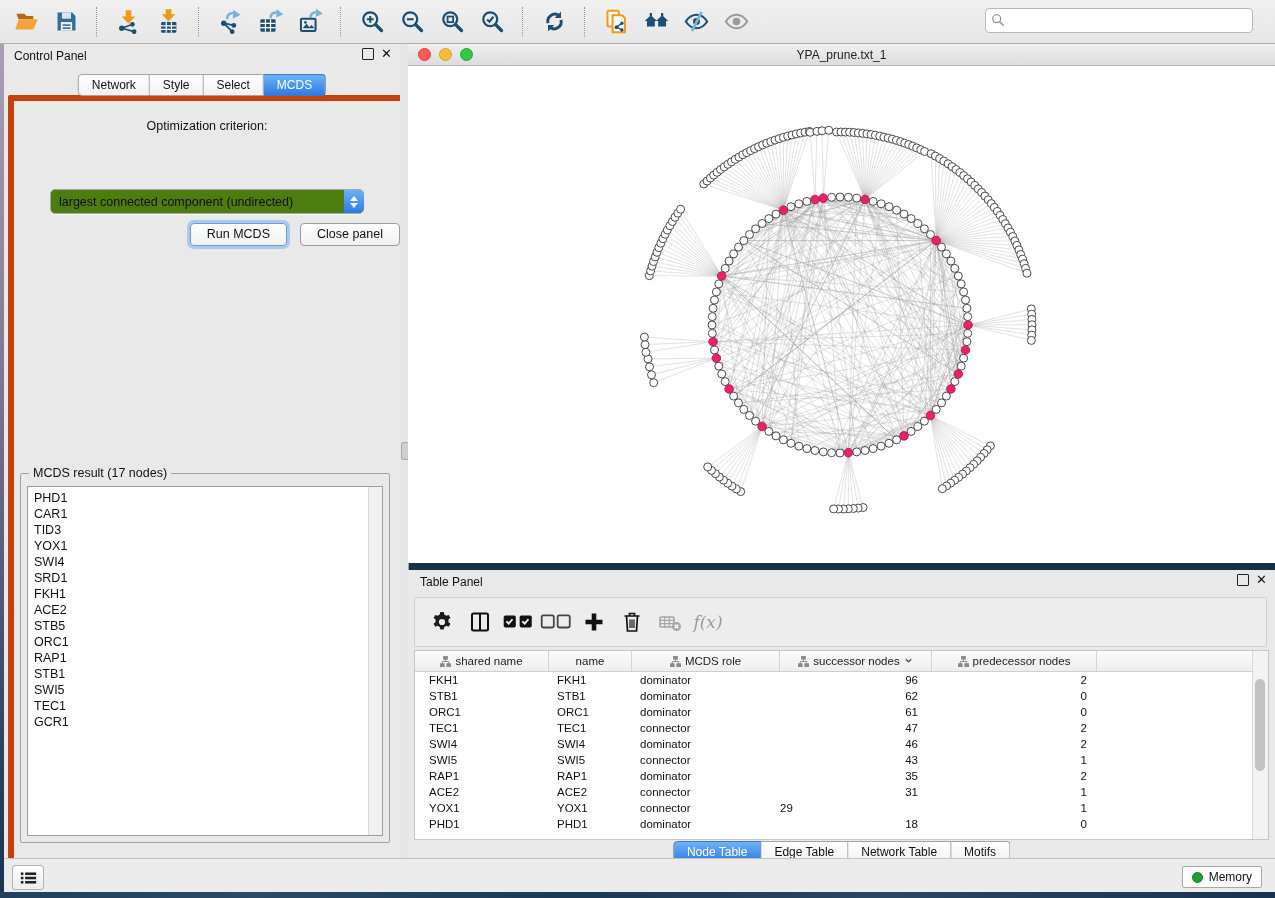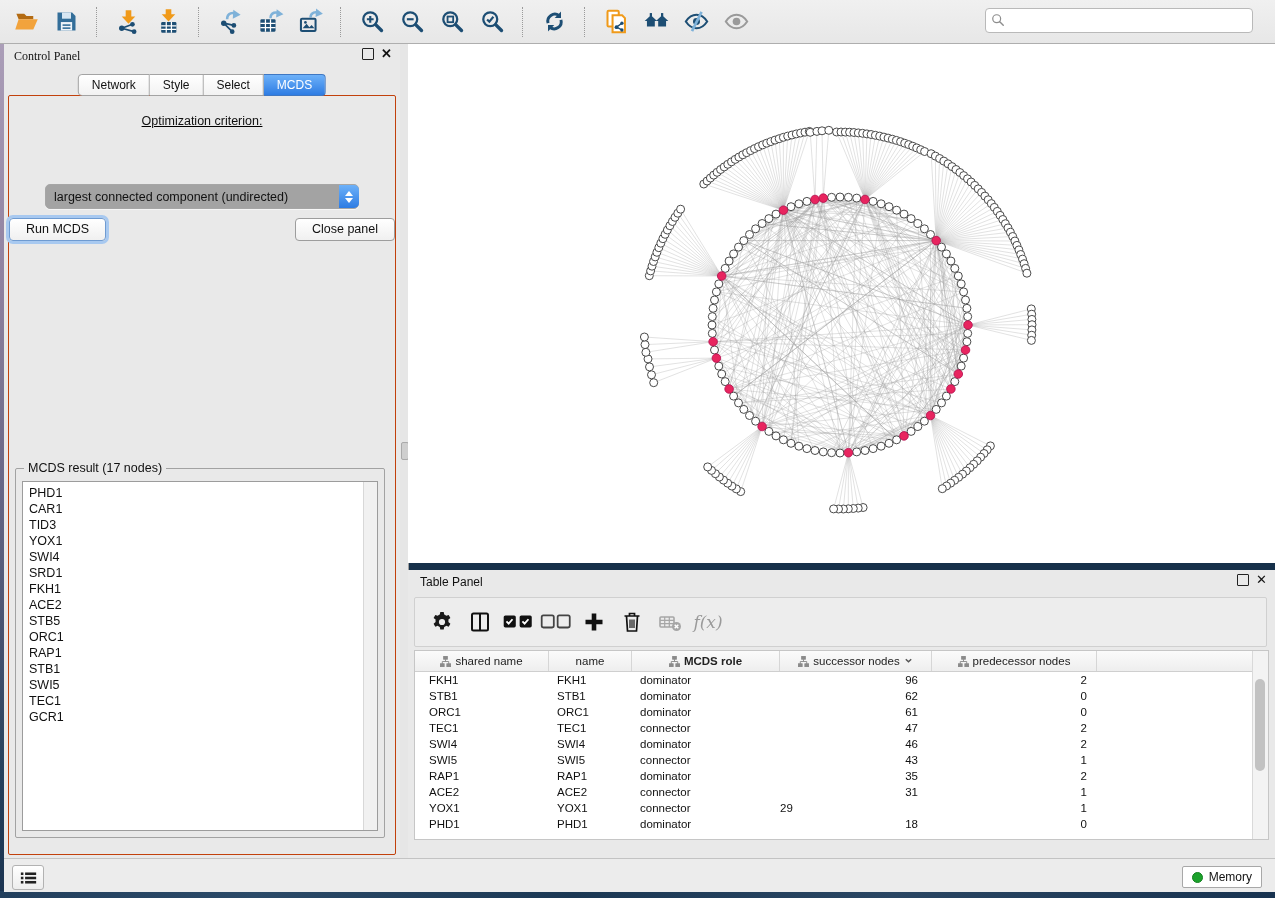--- a/index.html
+++ b/index.html
@@ -20,44 +20,44 @@
   .tb-group{display:flex;align-items:center;height:100%;padding:0 6px;}
   .tb-sep{width:1px;height:30px;border-left:1px dotted #9a9a9a;margin:0 4px;}
   .tb-btn{width:40px;height:36px;display:flex;align-items:center;justify-content:center;border-radius:4px;}
   .tb-btn svg{width:27px;height:27px;}
   .search-wrap{position:absolute;right:22px;top:8px;width:268px;height:25px;}
   .search-wrap input{width:100%;height:100%;box-sizing:border-box;border:1px solid #b9b9b9;
     border-radius:4px;padding:0 6px 0 24px;font-size:12px;background:#fff;outline:none;}
   .search-glyph{position:absolute;left:6px;top:5px;width:14px;height:14px;}
   
   .control-panel{position:absolute;left:4px;top:44px;width:396px;height:814px;background:#e9e9e9;}
-  .panel-titlebar{position:relative;height:24px;display:flex;align-items:center;padding:0 10px;font-family:Liberation Serif, serif;}
+  .panel-titlebar{position:relative;height:24px;display:flex;align-items:center;padding:0 10px;}
   .panel-title{font-size:12px;color:#111;}
   .panel-winbtns{position:absolute;right:8px;top:4px;display:flex;gap:7px;align-items:center;}
   .float-icon{width:10px;height:10px;border:1.6px solid #222;border-radius:1px;display:inline-block;}
   .close-icon{font-size:13px;font-weight:bold;color:#111;line-height:10px;}
   .seg-tabs{display:flex;}
   .cp-tabs{position:absolute;left:50%;transform:translateX(-50%);top:30px;z-index:3;}
   .seg{border:1px solid #a3a3a3;border-left:none;background:linear-gradient(#ffffff,#f2f2f2);
     font-size:12px;color:#111;padding:3px 13px;line-height:14px;white-space:nowrap;}
   .seg:first-child{border-left:1px solid #a3a3a3;border-radius:4px 0 0 4px;}
   .seg:last-child{border-radius:0 4px 4px 0;}
   .seg.selected{background:linear-gradient(#6db1f9,#2e7ce3);color:#fff;border-color:#3f77c2;}
   .cp-content{position:absolute;left:4px;top:51px;width:386px;height:758px;
-    border:1px solid #c2410c;border-radius:2px;background:#e9e9e9;text-decoration:underline;}
+    border:6px solid #c2410c;border-radius:2px;background:#e9e9e9;}
   .opt-label{margin-top:18px;text-align:center;font-size:12.5px;color:#111;}
-  .mac-select{position:absolute;left:36px;top:88px;width:312px;height:23px;background:#a3a3a3;
+  .mac-select{position:absolute;left:36px;top:88px;width:312px;height:23px;background:#4d7c0f;
     border:1px solid #a6a6a6;border-radius:5px;display:flex;align-items:center;box-shadow:0 1px 0 rgba(255,255,255,.6);}
   .mac-select .val{flex:1;font-size:12.5px;padding:0 8px;color:#111;white-space:nowrap;overflow:hidden;}
   .mac-select .cap{width:20px;height:23px;margin:-1px -1px -1px 0;border-radius:0 5px 5px 0;
     background:linear-gradient(#6db1f9,#2e7ce3);display:flex;flex-direction:column;align-items:center;justify-content:center;gap:2px;}
   .cap .up,.cap .dn{width:0;height:0;border-left:4px solid transparent;border-right:4px solid transparent;}
   .cap .up{border-bottom:5px solid #fff;}
   .cap .dn{border-top:5px solid #fff;}
-  .cp-buttons{position:absolute;left:0;top:122px;width:100%;display:flex;justify-content:space-between;}
+  .cp-buttons{position:absolute;left:0;top:122px;width:100%;display:flex;justify-content:flex-end;gap:13px;}
   .mac-btn{background:linear-gradient(#ffffff,#f0f0f0);border:1px solid #9d9d9d;border-radius:4px;
     font-size:12.5px;padding:3px 16px;color:#111;line-height:15px;}
   .mac-btn.focused{box-shadow:0 0 0 3px #a8c9f0;border-color:#6f9bd1;}
   .groupbox{position:absolute;left:6px;top:372px;width:368px;height:368px;border:1px solid #a2a2a2;border-radius:2px;}
   .groupbox-legend{position:absolute;left:8px;top:-8px;background:#e9e9e9;padding:0 4px;font-size:12.5px;color:#111;}
   .result-list{position:absolute;left:6px;top:12px;right:6px;bottom:6px;background:#fff;border:1px solid #9c9c9c;display:flex;}
   .result-items{flex:1;padding:3px 0 0 6px;overflow:hidden;}
   .result-items div{font-size:12.5px;line-height:16px;color:#111;}
   .result-scroll{width:13px;background:#f1f1f1;border-left:1px solid #d8d8d8;}
   
@@ -318,20 +318,28 @@
       </div>
     </div>
   </div>
 </div>
 
 <div class="splitter">
   <div class="splitter-handle"></div>
 </div>
 
 <div class="network-window">
+  <div class="net-titlebar">
+    <span class="traffic">
+      <span class="tl-red"></span>
+      <span class="tl-yellow"></span>
+      <span class="tl-green"></span>
+    </span>
+    <span class="net-title">YPA_prune.txt_1</span>
+  </div>
   <div class="net-canvas">
     <svg id="net-svg" width="867" height="497" viewBox="0 0 867 497">
         <g stroke="#9c9c9c" stroke-opacity="0.42" stroke-width="0.7">
           <line x1="375.4" y1="144.2" x2="383" y2="140.7"></line>
           <line x1="375.4" y1="144.2" x2="432" y2="387"></line>
           <line x1="375.4" y1="144.2" x2="390.9" y2="380.2"></line>
           <line x1="375.4" y1="144.2" x2="522.5" y2="349.5"></line>
           <line x1="375.4" y1="144.2" x2="360.9" y2="365.4"></line>
           <line x1="375.4" y1="144.2" x2="347.6" y2="355.2"></line>
           <line x1="375.4" y1="144.2" x2="559.7" y2="267.4"></line>
@@ -1102,21 +1110,21 @@
                 <path d="M6 3.5v2.5M2.5 9V6h7v3" fill="none" stroke-width="1"></path>
                 <rect x="0.5" y="8.5" width="4" height="3"></rect>
                 <rect x="7.5" y="8.5" width="4" height="3"></rect>
               </svg>
             </span>
             <span>shared name</span>
           </div>
           <div class="th" style="width: 83px;">
             <span>name</span>
           </div>
-          <div class="th" style="width: 148px; font-weight: bold;">
+          <div class="th" style="width: 148px;">
             <span class="tree-icon">
               <svg viewBox="0 0 12 12" fill="#8a8a8a" stroke="#8a8a8a">
                 <rect x="4" y="0.5" width="4" height="3"></rect>
                 <path d="M6 3.5v2.5M2.5 9V6h7v3" fill="none" stroke-width="1"></path>
                 <rect x="0.5" y="8.5" width="4" height="3"></rect>
                 <rect x="7.5" y="8.5" width="4" height="3"></rect>
               </svg>
             </span>
             <span>MCDS role</span>
           </div>
@@ -1217,20 +1225,26 @@
             <div class="td" style="width: 148px; text-align: left; padding-left: 8px; padding-right: 0px; box-sizing: border-box;">dominator</div>
             <div class="td" style="width: 152px; text-align: right; padding-left: 0px; padding-right: 14px; box-sizing: border-box;">18</div>
             <div class="td" style="width: 165px; text-align: right; padding-left: 0px; padding-right: 10px; box-sizing: border-box;">0</div>
           </div>
         </div>
     </div>
     <div class="vscroll">
       <div class="vthumb"></div>
     </div>
   </div>
+  <div class="seg-tabs tp-tabs" id="tp-tabs">
+      <div class="seg selected">Node Table</div>
+      <div class="seg">Edge Table</div>
+      <div class="seg">Network Table</div>
+      <div class="seg">Motifs</div>
+    </div>
 </div>
 
 <div class="status-bar">
   <div class="list-btn">
     <svg viewBox="0 0 20 16" fill="#222">
       <rect x="1" y="1.5" width="3" height="3"></rect>
         <rect x="6" y="1.5" width="13" height="3"></rect>
       <rect x="1" y="6.5" width="3" height="3"></rect>
         <rect x="6" y="6.5" width="13" height="3"></rect>
       <rect x="1" y="11.5" width="3" height="3"></rect>

